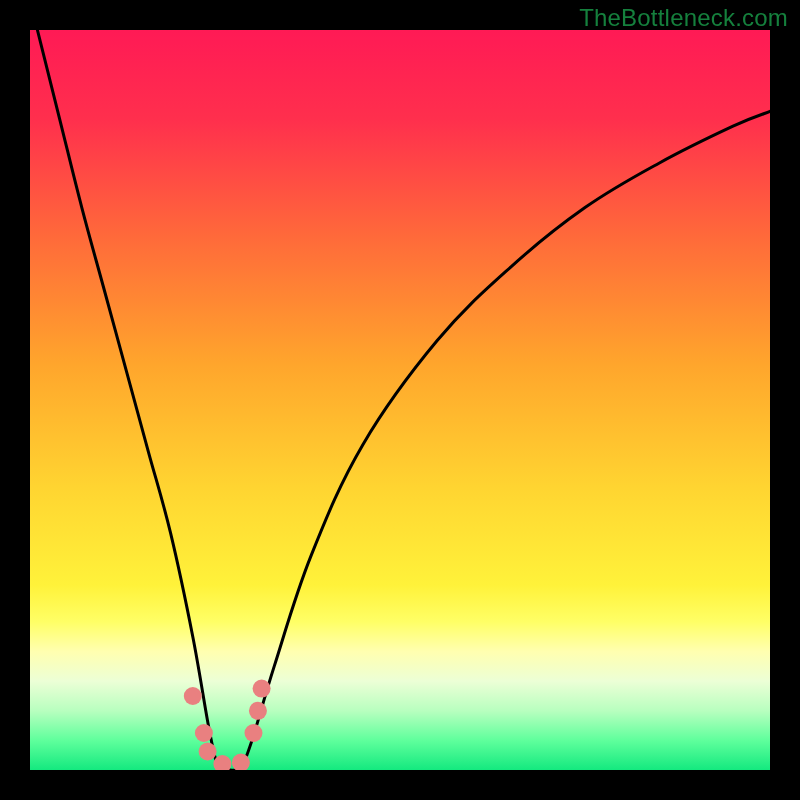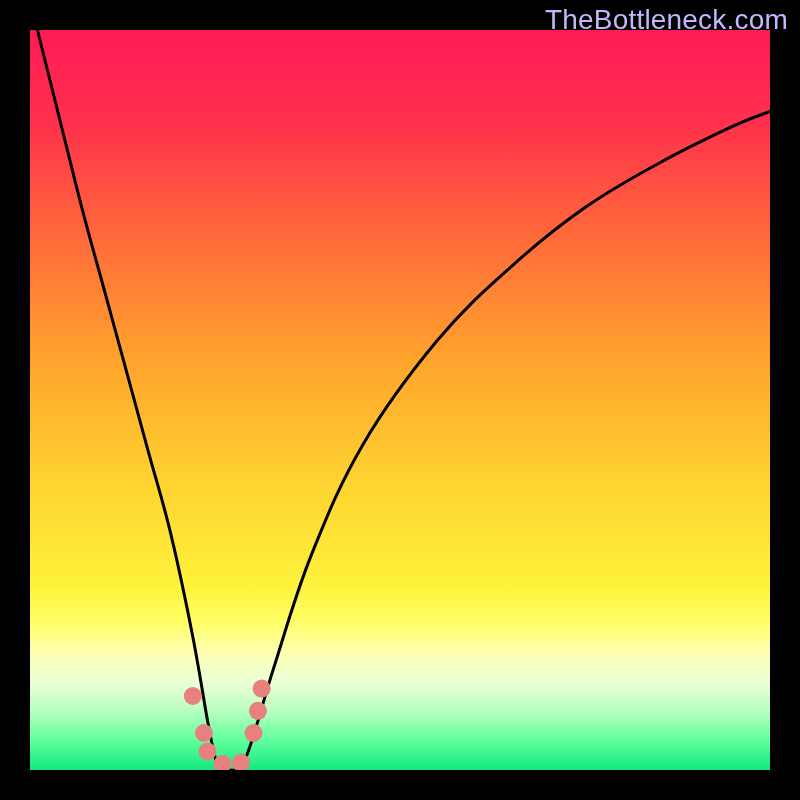--- a/index.html
+++ b/index.html
@@ -28,22 +28,22 @@
     overflow: hidden;
   }
   .gradient {
     position: absolute;
     inset: 0;
   }
   .watermark {
     position: absolute;
     top: 4px;
     right: 12px;
-    color: #c4b5fd;
-    font-size: 28px;
+    color: #15803d;
+    font-size: 24px;
     font-weight: 500;
     letter-spacing: 0.2px;
   }
   svg.curve-layer {
     position: absolute;
     inset: 0;
     width: 100%;
     height: 100%;
   }
 </style>

